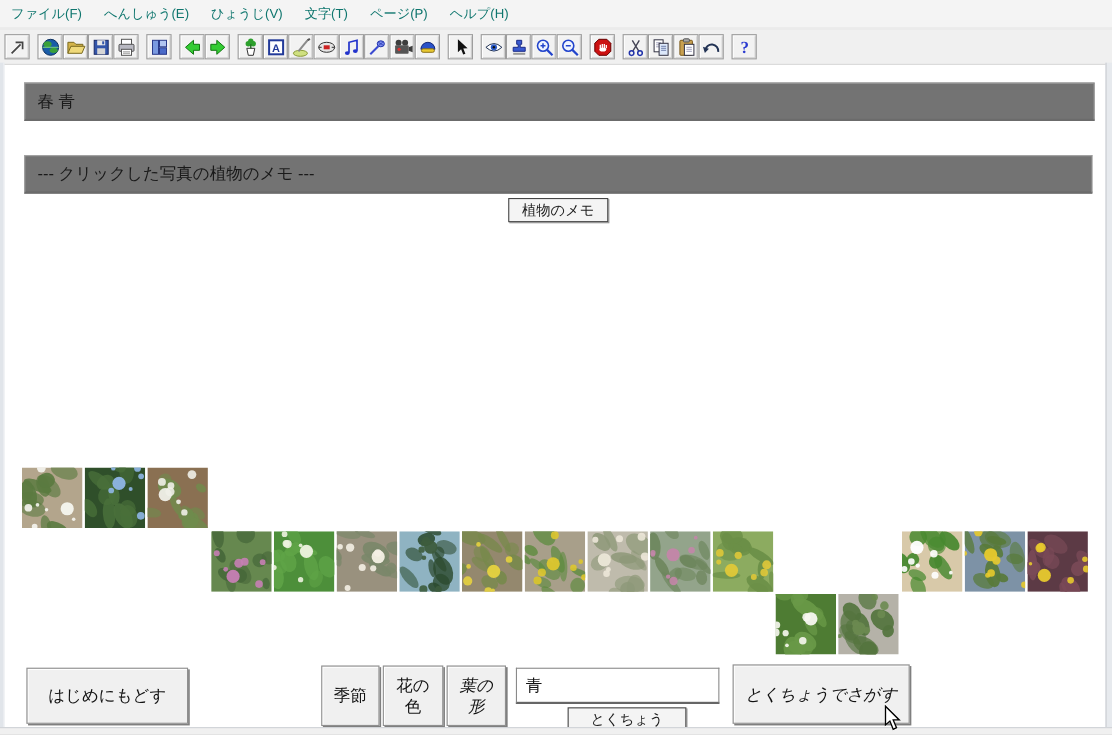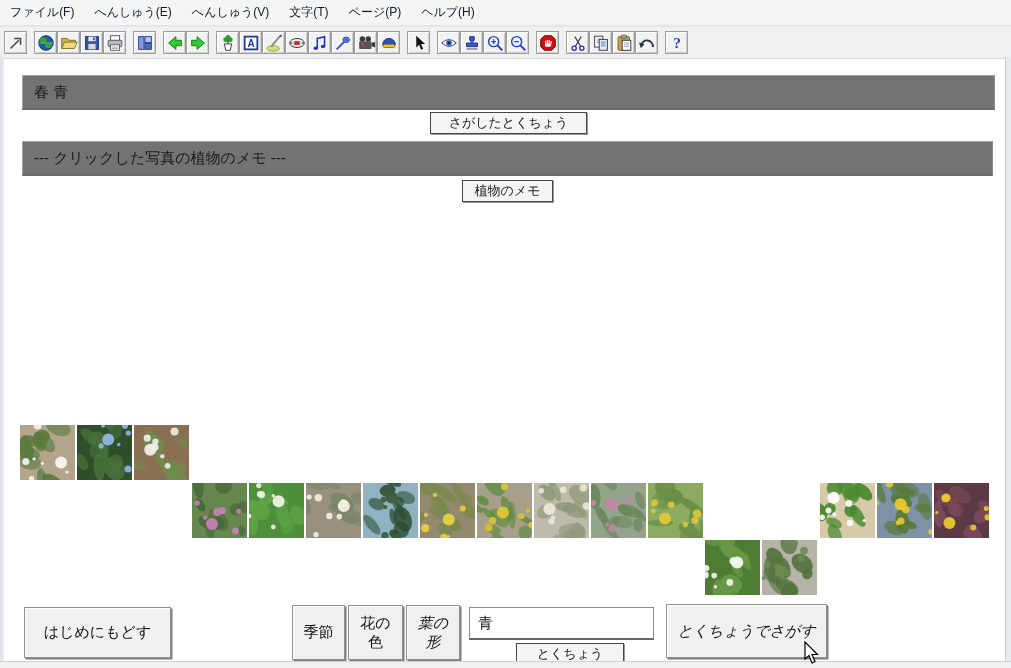--- a/index.html
+++ b/index.html
@@ -1,21 +1,21 @@
 <!DOCTYPE html>
 <html><head>
 <meta charset="utf-8">
 <style>
   html,body{margin:0;padding:0;background:#888;}
   #app{position:relative;width:1011px;height:668px;background:#ffffff;overflow:hidden;
        font-family:"Liberation Sans","DejaVu Sans",sans-serif;color:#1a1a1a;}
 
   
   .menu-bar{position:absolute;left:0;top:0;width:1011px;height:25px;background:#f4f4f4;
-            border-bottom:1px solid #e3e3e3;display:flex;align-items:flex-end;font-size:12px;color:#0f172a;}
+            border-bottom:1px solid #e3e3e3;display:flex;align-items:flex-end;font-size:12px;color:#0f766e;}
   .menu-item{padding:0 10px;height:25px;display:flex;align-items:center;cursor:default;}
 
   
   .toolbar{position:absolute;left:0;top:26px;width:1011px;height:31px;background:#f0f0f0;
            border-top:1px solid #e8e8e8;border-bottom:1px solid #d9d9d9;display:flex;align-items:center;}
   .tb-group{display:flex;margin-right:7px;}
   .tb-group:first-child{margin-left:4px;}
   .tb-btn{width:23px;height:23px;margin:0;padding:0;background:#f2f2f2;
           border:1px solid #9d9d9d;border-radius:0;
           box-shadow:inset 1px 1px 0 #ffffff, inset -1px -1px 0 #cfcfcf;
@@ -51,21 +51,21 @@
   .cursor{position:absolute;left:803px;top:641px;pointer-events:none;}
 </style>
 </head>
 <body>
 
 <div id="app">
 
   <div class="menu-bar">
     <span class="menu-item">ファイル(F)</span>
     <span class="menu-item">へんしゅう(E)</span>
-    <span class="menu-item">へんしゅう(V)</span>
+    <span class="menu-item">ひょうじ(V)</span>
     <span class="menu-item">文字(T)</span>
     <span class="menu-item">ページ(P)</span>
     <span class="menu-item">ヘルプ(H)</span>
   </div>
 
   <div class="toolbar" id="toolbar">
       <span class="tb-group">
         <button class="tb-btn">
           <span>
             <svg width="20" height="20" viewBox="0 0 22 22">
@@ -318,21 +318,20 @@
           <span>
             <svg width="20" height="20" viewBox="0 0 22 22">
               <text x="11" y="17" text-anchor="middle" font-size="17" font-weight="bold" fill="#2a3ad0" font-family="serif">?</text>
             </svg>
           </span>
         </button>
       </span>
     </div>
 
   <div class="big-field" style="left:22px;top:75px;width:960px;height:32px;">春 青</div>
-  <div class="flat-label" style="left:430px;top:112px;width:157px;height:22px;">さがしたとくちょう</div>
 
   <div class="big-field" style="left:22px;top:141px;width:958px;height:32px;">--- クリックした写真の植物のメモ ---</div>
   <div class="flat-label" style="left:462px;top:180px;width:91px;height:22px;">植物のメモ</div>
 
   <div id="gallery">
       <div class="thumb" style="left: 20px; top: 425px;">
         <svg width="55" height="55" viewBox="0 0 55 55">
           <rect width="55" height="55" fill="#b3a58c"></rect>
           <ellipse cx="30.5" cy="0.8" rx="12.6" ry="7.3" fill="#5a7a40" opacity="0.62" transform="rotate(18 27 27)"></ellipse>
           <ellipse cx="18.4" cy="21.4" rx="12.6" ry="7.0" fill="#5a7a40" opacity="0.65" transform="rotate(45 27 27)"></ellipse>

